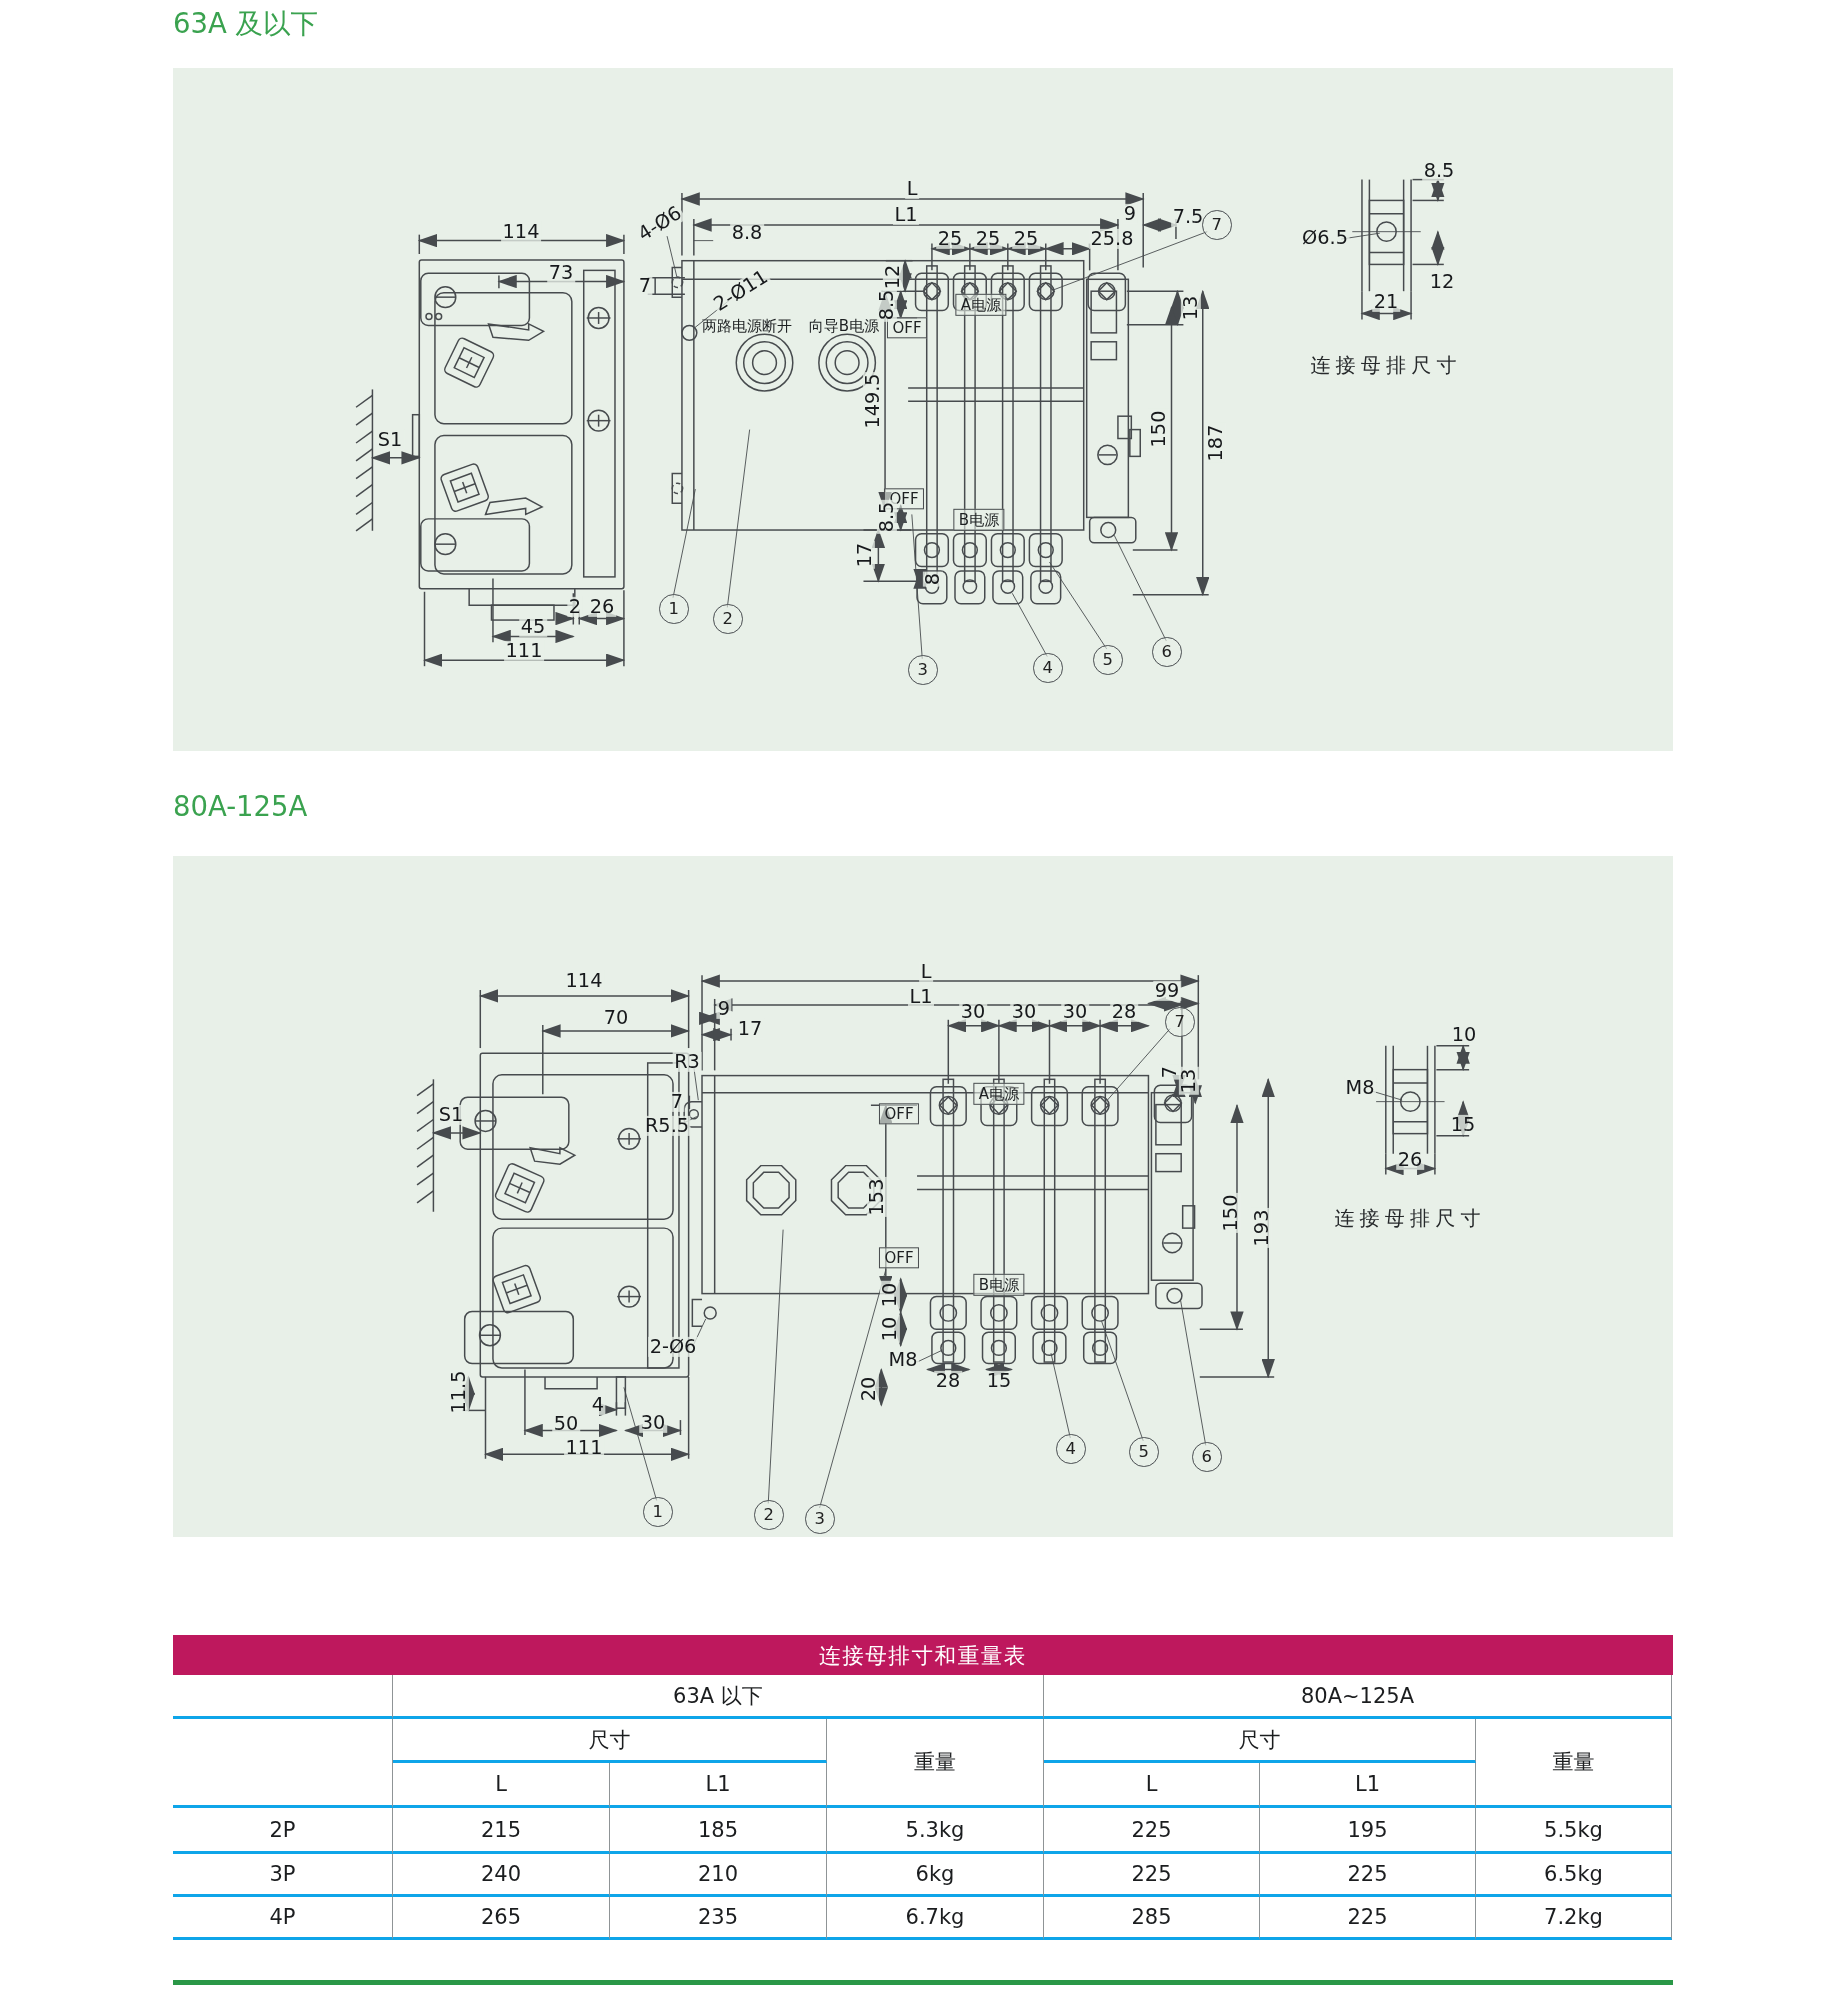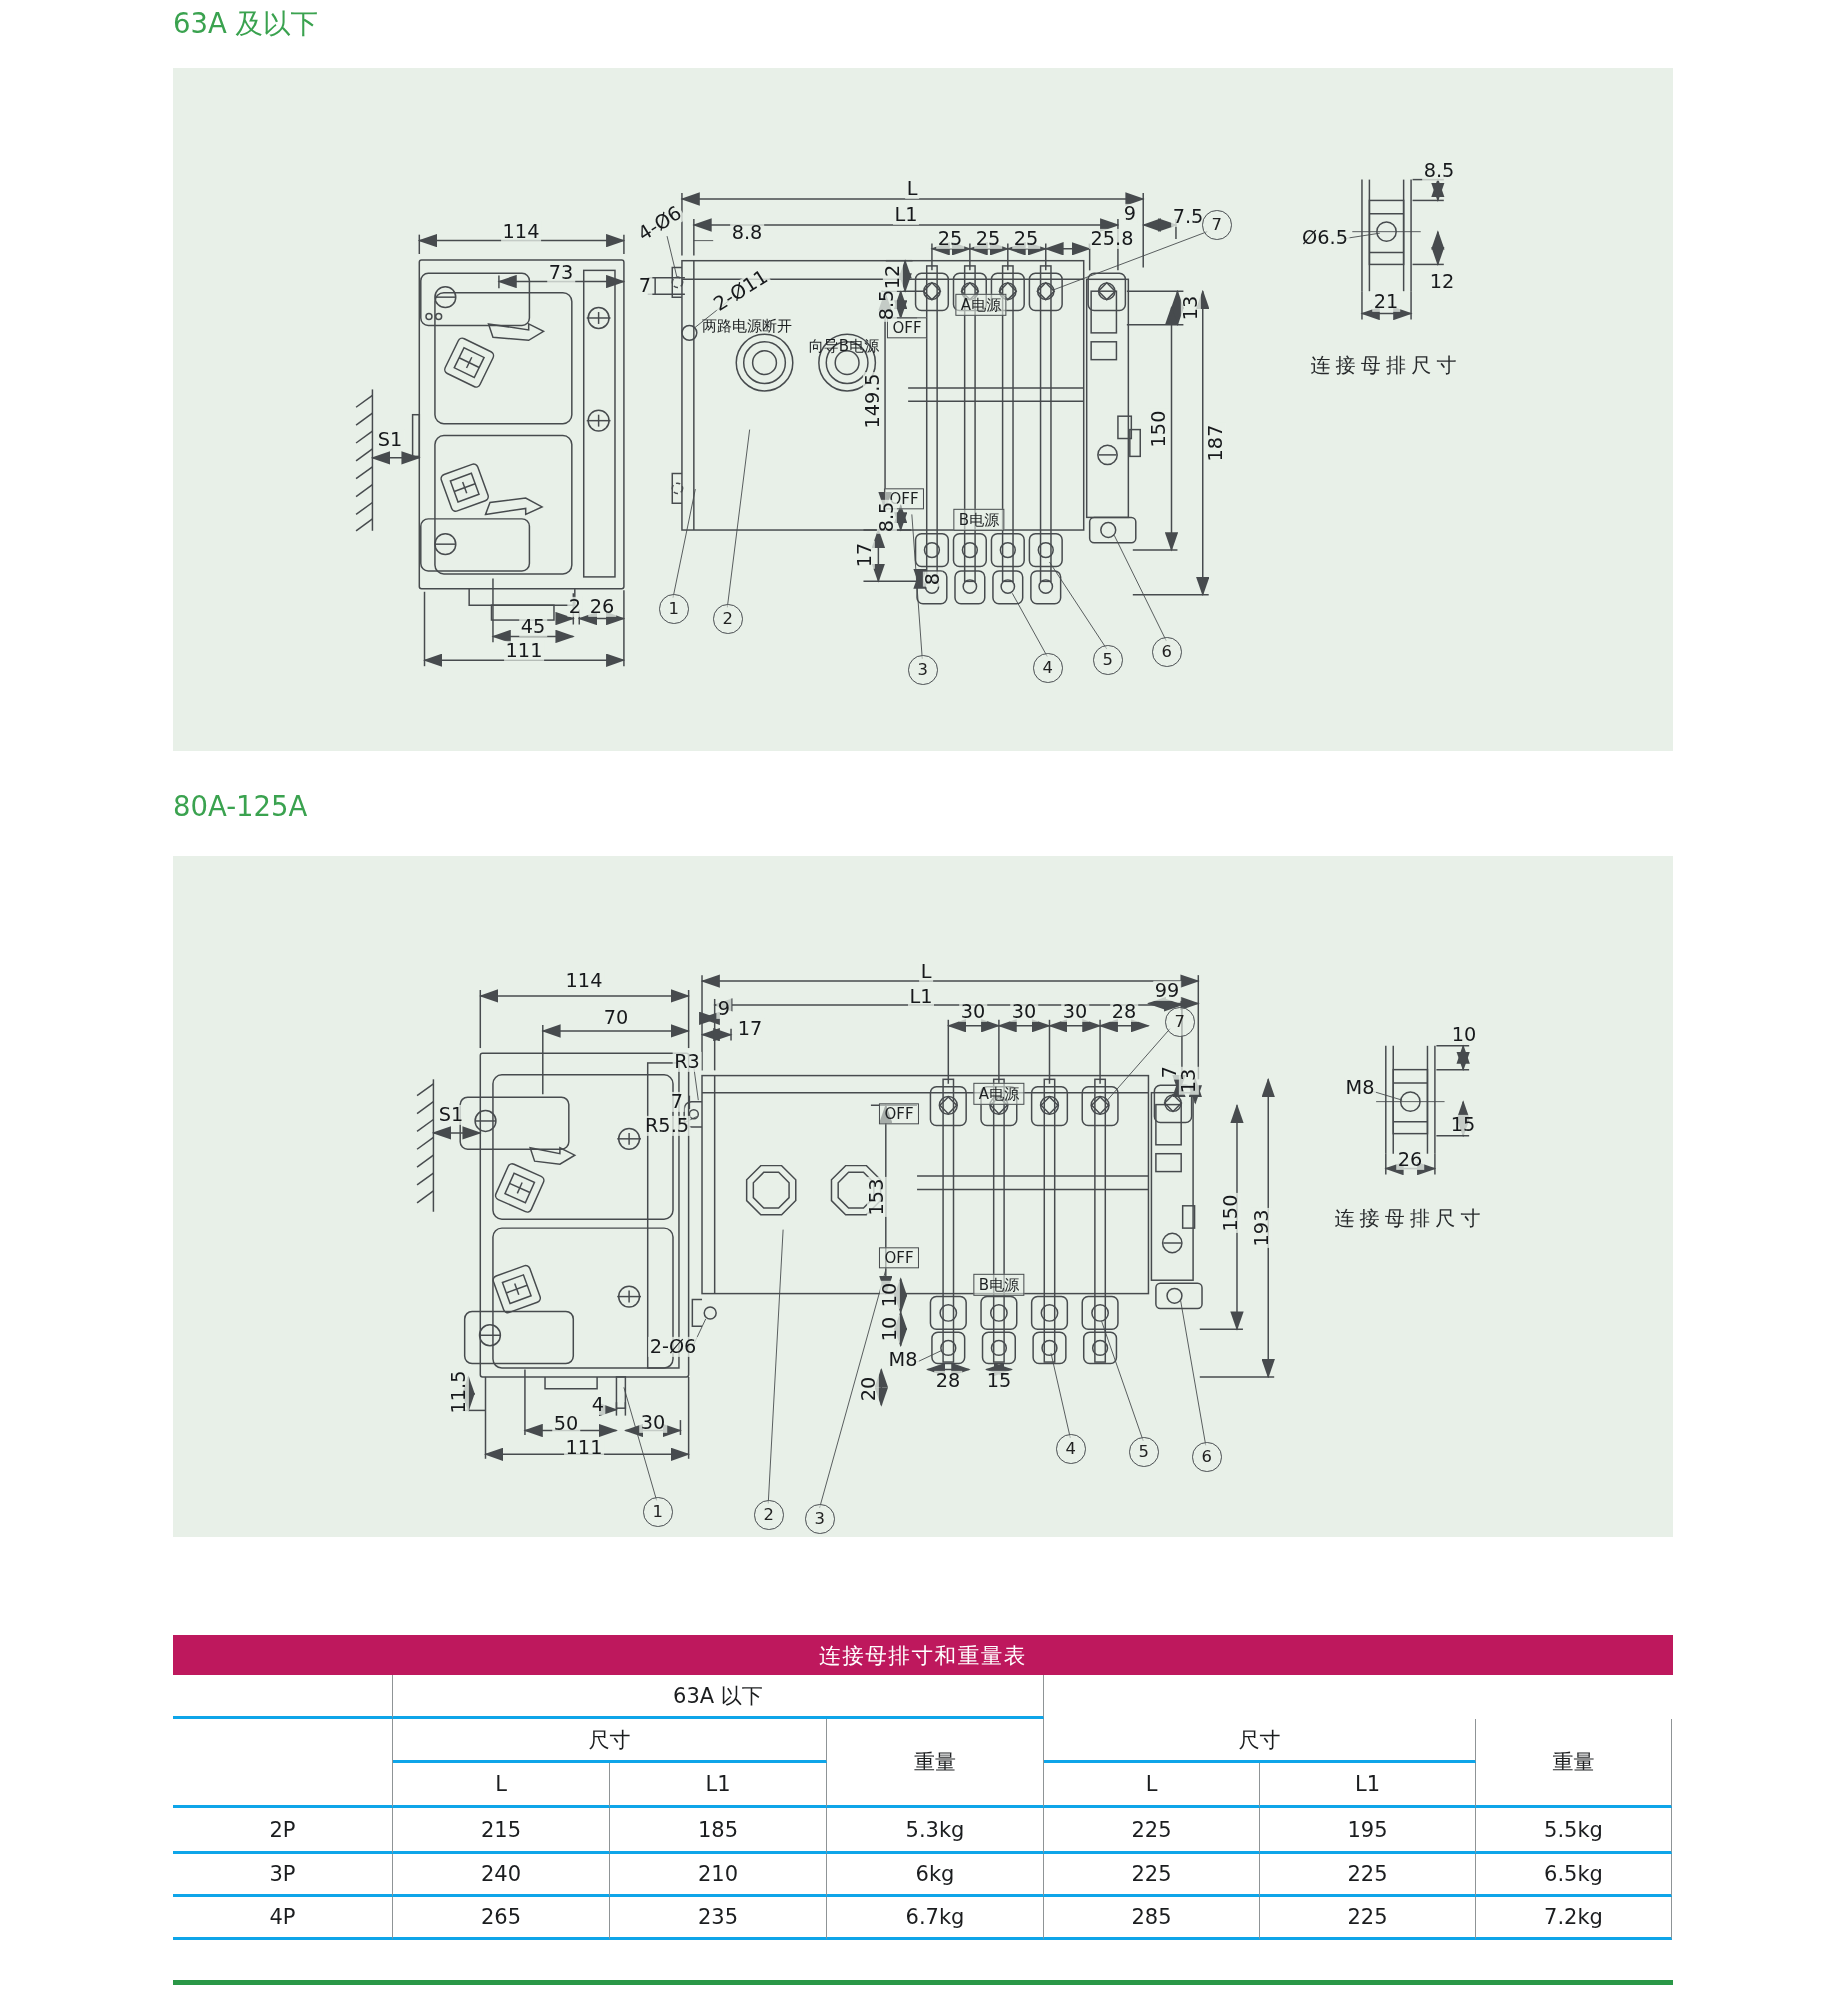--- a/index.html
+++ b/index.html
@@ -245,21 +245,21 @@
         <line x1="1700" y1="150" x2="1700" y2="178" marker-start="url(#as1)" marker-end="url(#ae1)"></line>
         <line x1="1666" y1="264" x2="1708" y2="264"></line>
         <line x1="1700" y1="220" x2="1700" y2="264" marker-start="url(#as1)" marker-end="url(#ae1)"></line>
         <line x1="1598" y1="300" x2="1598" y2="338"></line>
           <line x1="1664" y1="300" x2="1664" y2="338"></line>
         <line x1="1598" y1="330" x2="1664" y2="330" marker-start="url(#as1)" marker-end="url(#ae1)"></line>
         <line class="thin" x1="1570" y1="230" x2="1622" y2="222"></line>
       </g>
     </svg>
     <span class="klabel" style="left:574px;top:258px;">两路电源断开</span>
-    <span class="klabel" style="left:671px;top:258px;margin-top:20px;">向导B电源</span>
+    <span class="klabel" style="left:671px;top:258px;">向导B电源</span>
     <span class="tag" style="left:734px;top:260px;">OFF</span>
     <span class="tag" style="left:808px;top:237px;">A电源</span>
     <span class="tag" style="left:731px;top:431px;">OFF</span>
     <span class="tag" style="left:806px;top:452px;">B电源</span>
     <span class="cap" style="left:1213px;top:297px;">连接母排尺寸</span>
     <div class="overlay"></div>
     <div class="overlay"></div>
   <span class="dim" style="left: 348px; top: 164px; transform: translate(-50%, -50%);">114</span>
       <span class="dim" style="left: 388px; top: 205px; transform: translate(-50%, -50%);">73</span>
       <span class="dim" style="left: 217px; top: 372px; transform: translate(-50%, -50%);">S1</span>
@@ -553,20 +553,21 @@
       <span class="callout" style="left: 1033px; top: 600px;">6</span>
       <span class="callout" style="left: 1006px; top: 165px;">7</span>
     </div>
 
 
   <div class="tbl">
     <div class="tbl-title">连接母排寸和重量表</div>
     <div class="tbl-grid">
       <div class="c br bb" style="grid-row:1;grid-column:1;"></div>
       <div class="c br bb" style="grid-row:1;grid-column:2/5;">63A 以下</div>
+      <div class="c br bb" style="grid-row:1;grid-column:5/8;">80A~125A</div>
 
       <div class="c br bb" style="grid-row:2/4;grid-column:1;"></div>
       <div class="c br bb" style="grid-row:2;grid-column:2/4;">尺寸</div>
       <div class="c br bb" style="grid-row:2/4;grid-column:4;">重量</div>
       <div class="c br bb" style="grid-row:2;grid-column:5/7;">尺寸</div>
       <div class="c br bb" style="grid-row:2/4;grid-column:7;">重量</div>
 
       <div class="c br bb" style="grid-row:3;grid-column:2;">L</div>
       <div class="c br bb" style="grid-row:3;grid-column:3;">L1</div>
       <div class="c br bb" style="grid-row:3;grid-column:5;">L</div>

